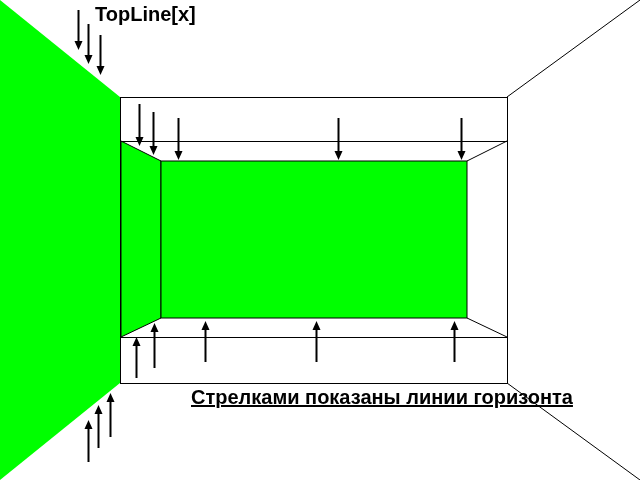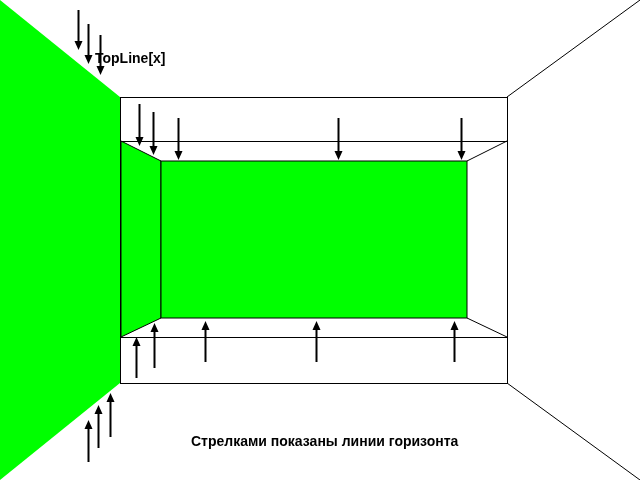--- a/index.html
+++ b/index.html
@@ -1,18 +1,18 @@
 <!DOCTYPE html>
 <html><head>
 <meta charset="utf-8">
 <style>
   html,body{margin:0;padding:0;background:#fff;}
   #stage{position:relative;width:640px;height:480px;overflow:hidden;background:#fff;}
   svg{position:absolute;left:0;top:0;}
-  .lbl{position:absolute;font-family:"Liberation Sans","DejaVu Sans",sans-serif;font-size:14px;font-weight:bold;color:#000;line-height:17px;white-space:nowrap;margin-top:44px;}
+  .lbl{position:absolute;font-family:"Liberation Sans","DejaVu Sans",sans-serif;font-size:20px;font-weight:bold;color:#000;line-height:17px;white-space:nowrap;}
 </style>
 </head>
 <body>
 
 <div id="stage">
   <svg width="640" height="480" viewBox="0 0 640 480">
 
     <polygon points="0,0 120,97 120,383 0,480" fill="#00ff00"></polygon>
 
     <polygon points="121,141 161,161 161,318 121,337" fill="#00ff00" stroke="#000" stroke-width="1"></polygon>
@@ -59,14 +59,14 @@
         <line x1="88.5" x2="88.5" y1="462" y2="424" stroke="#000" stroke-width="2"></line>
         <polygon points="84.5,429 92.5,429 88.5,420" fill="#000"></polygon>
         <line x1="98.5" x2="98.5" y1="448" y2="409" stroke="#000" stroke-width="2"></line>
         <polygon points="94.5,414 102.5,414 98.5,405" fill="#000"></polygon>
         <line x1="110.5" x2="110.5" y1="437" y2="397" stroke="#000" stroke-width="2"></line>
         <polygon points="106.5,402 114.5,402 110.5,393" fill="#000"></polygon>
       </g>
   </svg>
 
   <div class="lbl" style="left:95px;top:6px;">TopLine[x]</div>
-  <div class="lbl" style="left:191px;top:389px;">Стрелками показаны линии горизонта</div>
+  <div class="lbl" style="left:191px;top:389px;text-decoration:underline;">Стрелками показаны линии горизонта</div>
 </div>
 
 </body></html>

